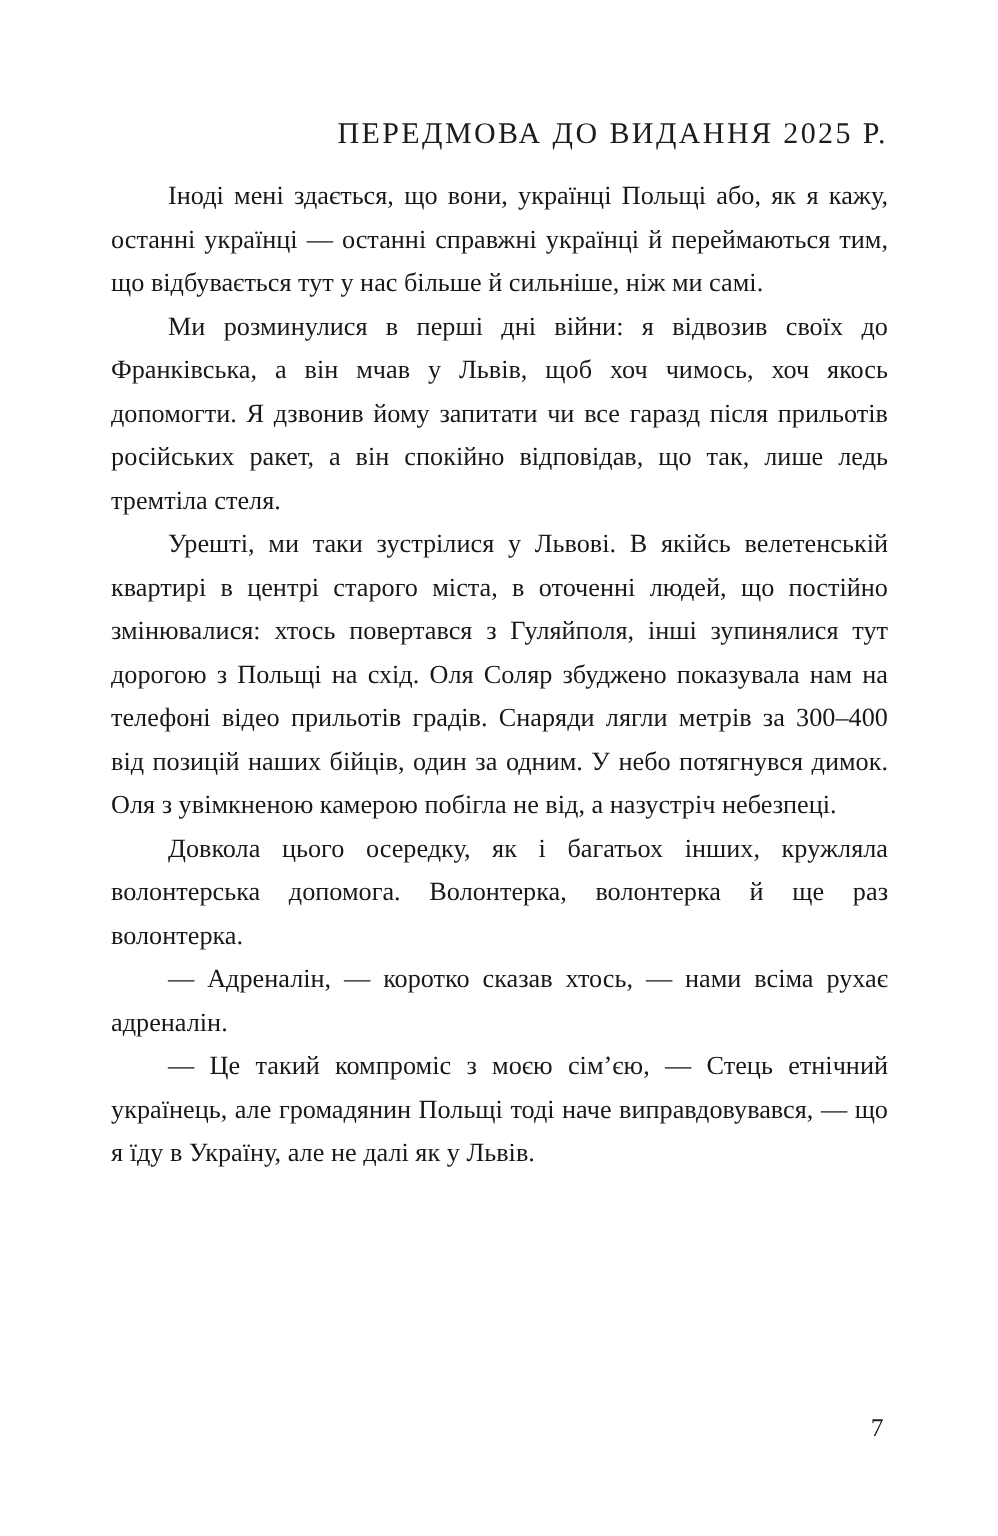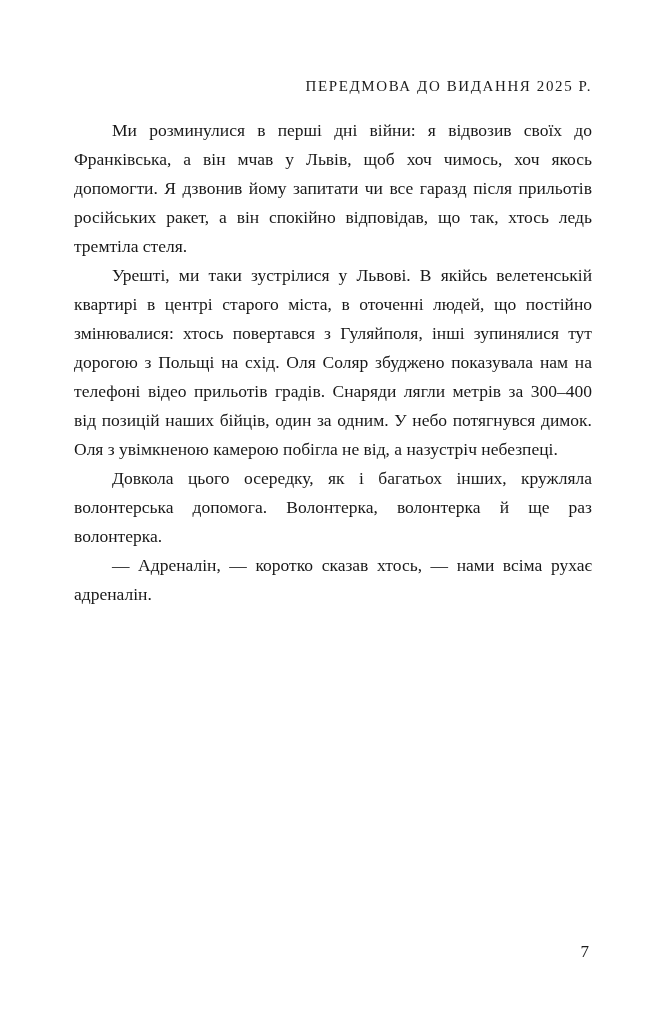--- a/index.html
+++ b/index.html
@@ -16,21 +16,21 @@
     font-family: "Liberation Serif", "DejaVu Serif", serif;
     box-sizing: border-box;
     overflow: hidden;
   }
   .running-header {
     position: absolute;
     top: 78px;
     left: 74px;
     right: 73px;
     text-align: right;
-    font-size: 15px;
+    font-size: 20px;
     letter-spacing: 1.6px;
     font-weight: 500;
     color: #1c1c1c;
     white-space: nowrap;
   }
   .body-text {
     position: absolute;
     top: 116px;
     left: 74px;
     right: 73px;
@@ -54,21 +54,23 @@
   }
 </style>
 </head>
 <body>
 
 <div class="page">
 
   <div class="running-header">ПЕРЕДМОВА ДО ВИДАННЯ 2025 Р.</div>
 
   <div class="body-text" lang="uk">
-    <p>Ми розминулися в перші дні війни: я відвозив своїх до Франківська, а він мчав у Львів, щоб хоч чимось, хоч якось допомогти. Я дзвонив йому запитати чи все гаразд після прильотів російських ракет, а він спокійно відповідав, що так, хтось ледь тремтіла стеля.</p>
+    <p>Іноді мені здається, що вони, українці Польщі або, як я кажу, останні українці — останні справжні українці й переймаються тим, що відбувається тут у нас більше й сильніше, ніж ми самі.</p>
+    <p>Ми розминулися в перші дні війни: я відвозив своїх до Франківська, а він мчав у Львів, щоб хоч чимось, хоч якось допомогти. Я дзвонив йому запитати чи все гаразд після прильотів російських ракет, а він спокійно відповідав, що так, лише ледь тремтіла стеля.</p>
     <p>Урешті, ми таки зустрілися у Львові. В якійсь велетенській квартирі в центрі старого міста, в оточенні людей, що постійно змінювалися: хтось повертався з Гуляйполя, інші зупинялися тут дорогою з Польщі на схід. Оля Соляр збуджено показувала нам на телефоні відео прильотів градів. Снаряди лягли метрів за 300–400 від позицій наших бійців, один за одним. У небо потягнувся димок. Оля з увімкненою камерою побігла не від, а назустріч небезпеці.</p>
     <p>Довкола цього осередку, як і багатьох інших, кружляла волонтерська допомога. Волонтерка, волонтерка й ще раз волонтерка.</p>
     <p>— Адреналін, — коротко сказав хтось, — нами всіма рухає адреналін.</p>
+    <p>— Це такий компроміс з моєю сім’єю, — Стець етнічний українець, але громадянин Польщі тоді наче виправдовувався, — що я їду в Україну, але не далі як у Львів.</p>
   </div>
 
   <div class="folio">7</div>
 
 </div>
 
 </body></html>

